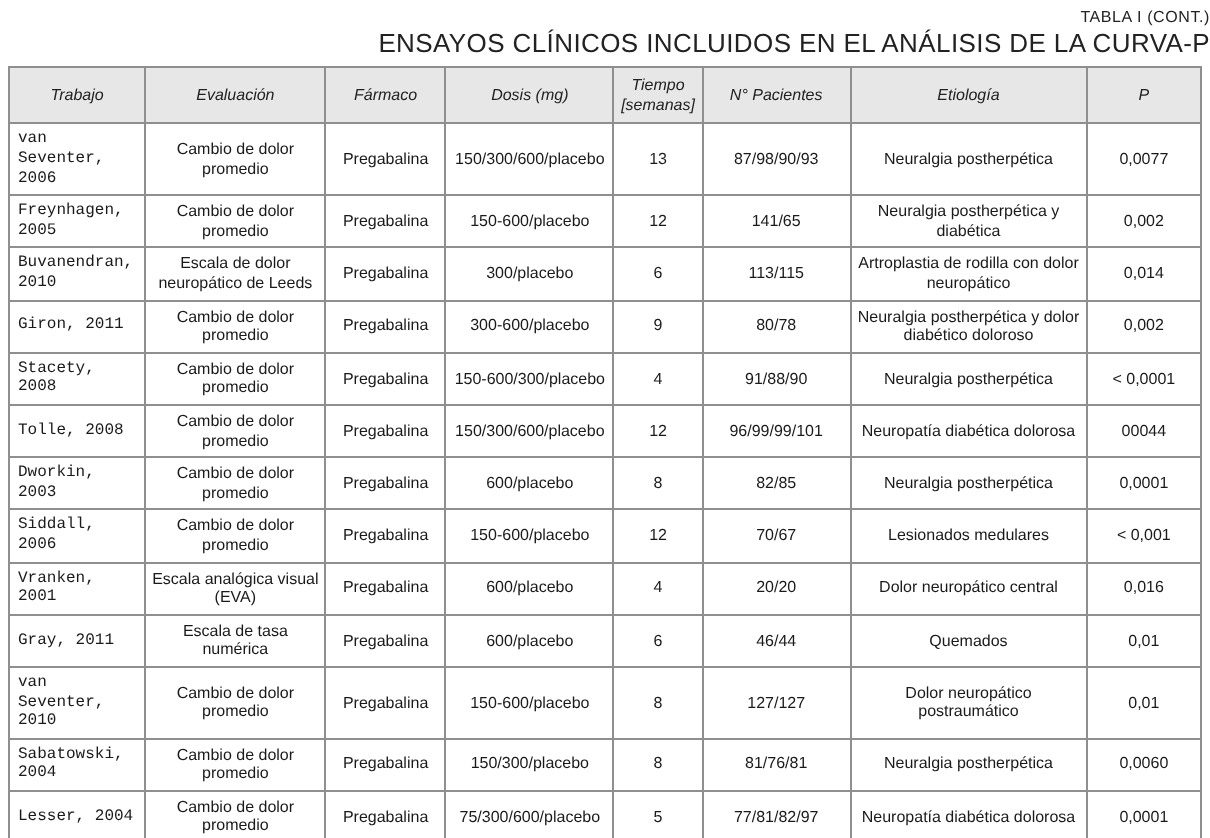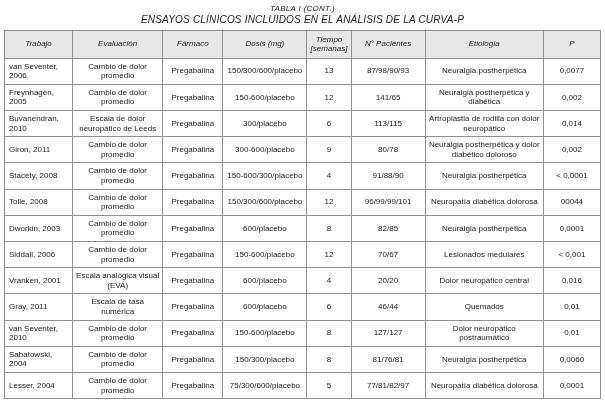--- a/index.html
+++ b/index.html
@@ -10,32 +10,31 @@
   }
   .page {
     width: 605px;
     height: 419px;
     box-sizing: border-box;
     padding-top: 4px;
     background: #ffffff;
     overflow: hidden;
   }
   .titles {
-    text-align: center;
+    text-align: right;
     margin-bottom: 3px;
-    font-style: italic;
   }
   .title {
     font-size: 8px;
     letter-spacing: 0.3px;
     color: #222;
     line-height: 1.25;
   }
   .subtitle {
-    font-size: 10px;
+    font-size: 13px;
     letter-spacing: 0.2px;
     color: #222;
     line-height: 1.25;
   }
   table.clinical {
     width: 597px;
     margin: 0 auto;
     border-collapse: collapse;
     table-layout: fixed;
     border: 1.5px solid #555;
@@ -54,20 +53,21 @@
   table.clinical th {
     background: #e7e7e7;
     font-style: italic;
     font-weight: normal;
     color: #222;
     padding: 4px 2px;
   }
   table.clinical td.col-0 {
     text-align: left;
     padding-left: 4px;
+    font-family: Liberation Mono, monospace;
   }
   col.c0 { width: 68px; }
   col.c1 { width: 90px; }
   col.c2 { width: 60px; }
   col.c3 { width: 84px; }
   col.c4 { width: 44px; }
   col.c5 { width: 74px; }
   col.c6 { width: 118px; }
   col.c7 { width: 57px; }
 </style>

